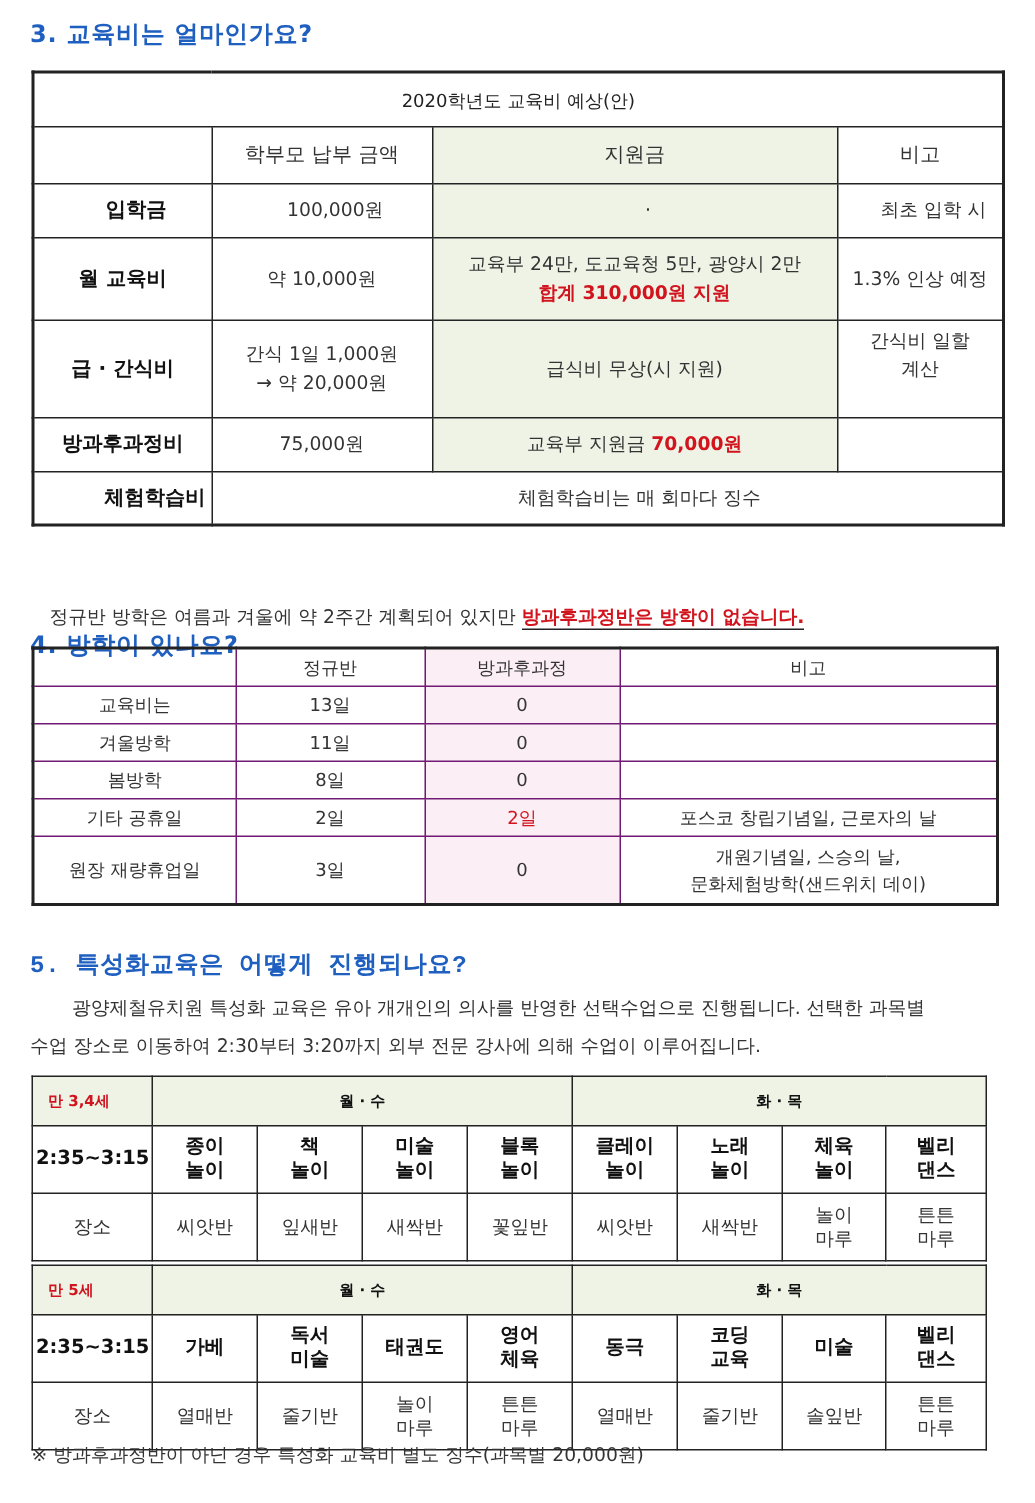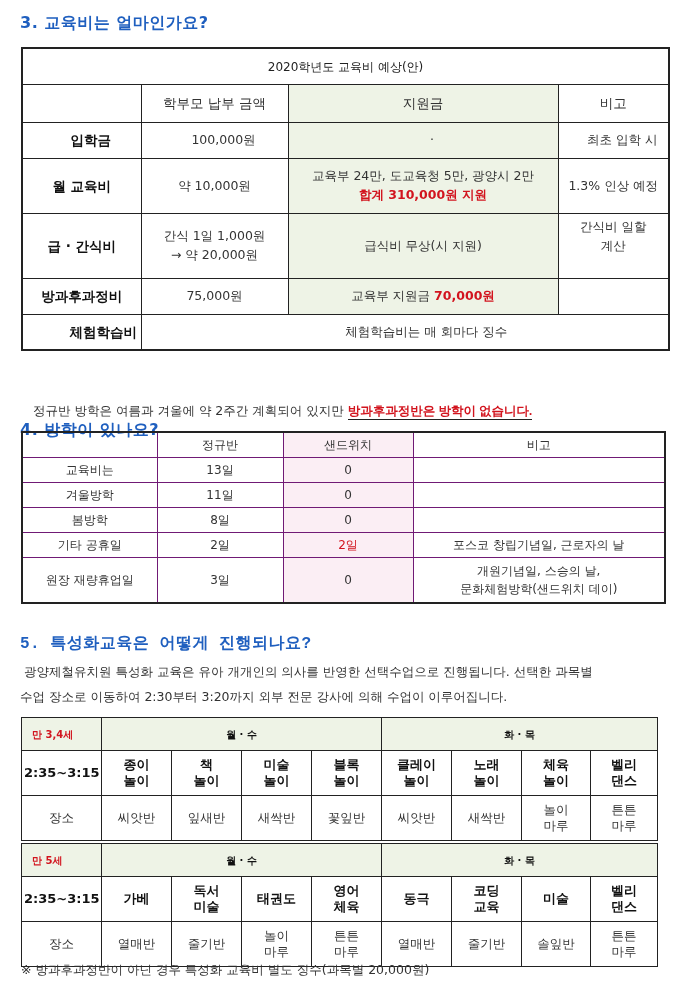--- a/index.html
+++ b/index.html
@@ -35,21 +35,21 @@
   
   .tsp { left:21px; width:636px; border:1px solid #222; }
   .tsp td { border:1px solid #222; }
   .tsp tr.h td { height:32px; font-size:10px;margin-top:20px; }
   .tsp tr.s td { height:44px; font-weight:bold; font-size:13px; color:#111; line-height:1.25; }
   .tsp tr.p td { height:44px; font-size:12.5px; line-height:1.25; }
   #t3 { top:717px; }
   #t4 { top:843px; }
   .age { color:#d2141e; font-weight:bold; font-size:14px; text-align:left !important; padding-left:10px !important; }
   .note { position:absolute; left:21px; top:962px; font-size:12.5px; color:#333; white-space:nowrap; }
-  .ul { border-bottom:1.5px solid #222; padding-bottom:1px;font-family:Liberation Serif, serif; }
+  .ul { border-bottom:1.5px solid #222; padding-bottom:1px; }
 </style>
 </head>
 <body>
 
 <div class="heading" style="top:13px;">3. 교육비는 얼마인가요?</div>
 
 <table id="t1">
   <colgroup>
       <col style="width:119px">
       <col style="width:147px">
@@ -117,21 +117,21 @@
   <colgroup>
       <col style="width:135px">
       <col style="width:126px">
       <col style="width:130px">
       <col style="width:252px">
     </colgroup>
   <tbody>
       <tr>
     <td></td>
     <td>정규반</td>
-    <td class="pink">샌드위치</td>
+    <td class="pink">방과후과정</td>
     <td>비고</td>
   </tr>
   <tr>
     <td>교육비는</td>
     <td>13일</td>
     <td class="pink">0</td>
     <td></td>
   </tr>
   <tr>
     <td>겨울방학</td>
@@ -157,21 +157,21 @@
     <td class="pink">0</td>
     <td>
       <div>개원기념일, 스승의 날,</div>
       <div>문화체험방학(샌드위치 데이)</div>
     </td>
   </tr>
 </tbody>
   </table>
 
 <div class="heading" style="top:633px;font-family:Liberation Mono, monospace;">5. 특성화교육은 어떻게 진행되나요?</div>
-<div class="para" style="left:12px;top:664px;text-indent:12px;">광양제철유치원 특성화 교육은 유아 개개인의 의사를 반영한 선택수업으로 진행됩니다. 선택한 과목별</div>
+<div class="para" style="left:36px;top:664px;text-indent:12px;">광양제철유치원 특성화 교육은 유아 개개인의 의사를 반영한 선택수업으로 진행됩니다. 선택한 과목별</div>
 <div class="para" style="left:20px;top:689px;">수업 장소로 이동하여 2:30부터 3:20까지 외부 전문 강사에 의해 수업이 이루어집니다.</div>
 
 <table id="t3" class="tsp">
   <colgroup>
       <col style="width:80px">
       <col style="width:70px">
       <col style="width:70px">
       <col style="width:70px">
       <col style="width:70px">
       <col style="width:70px">

